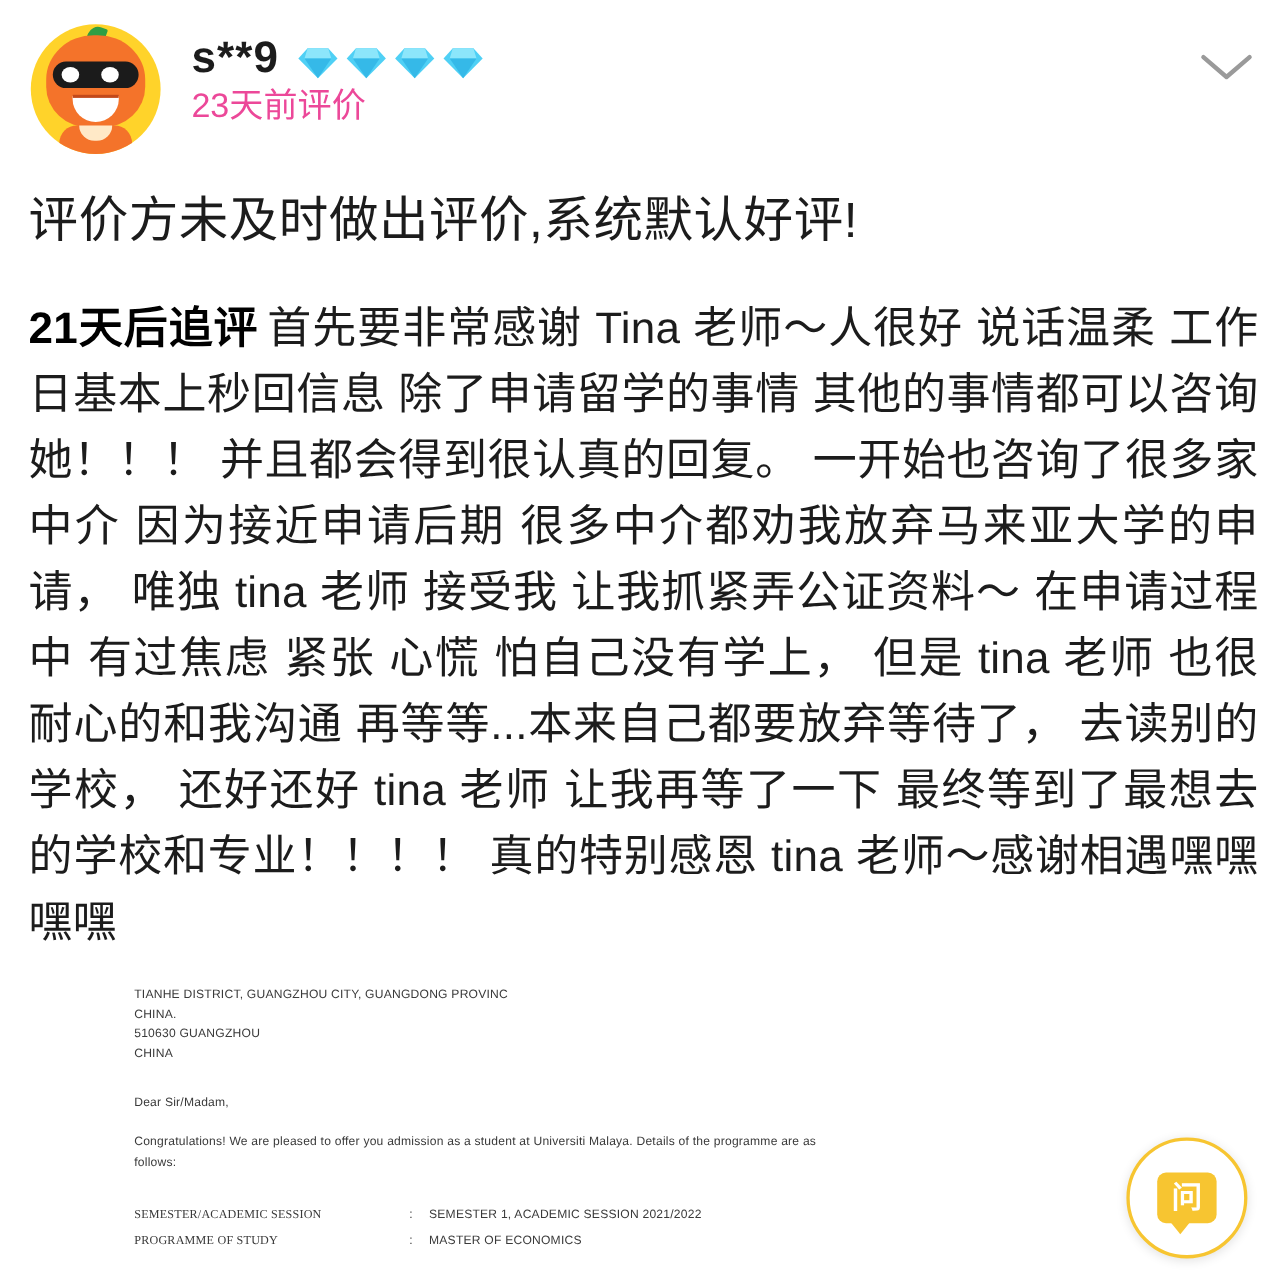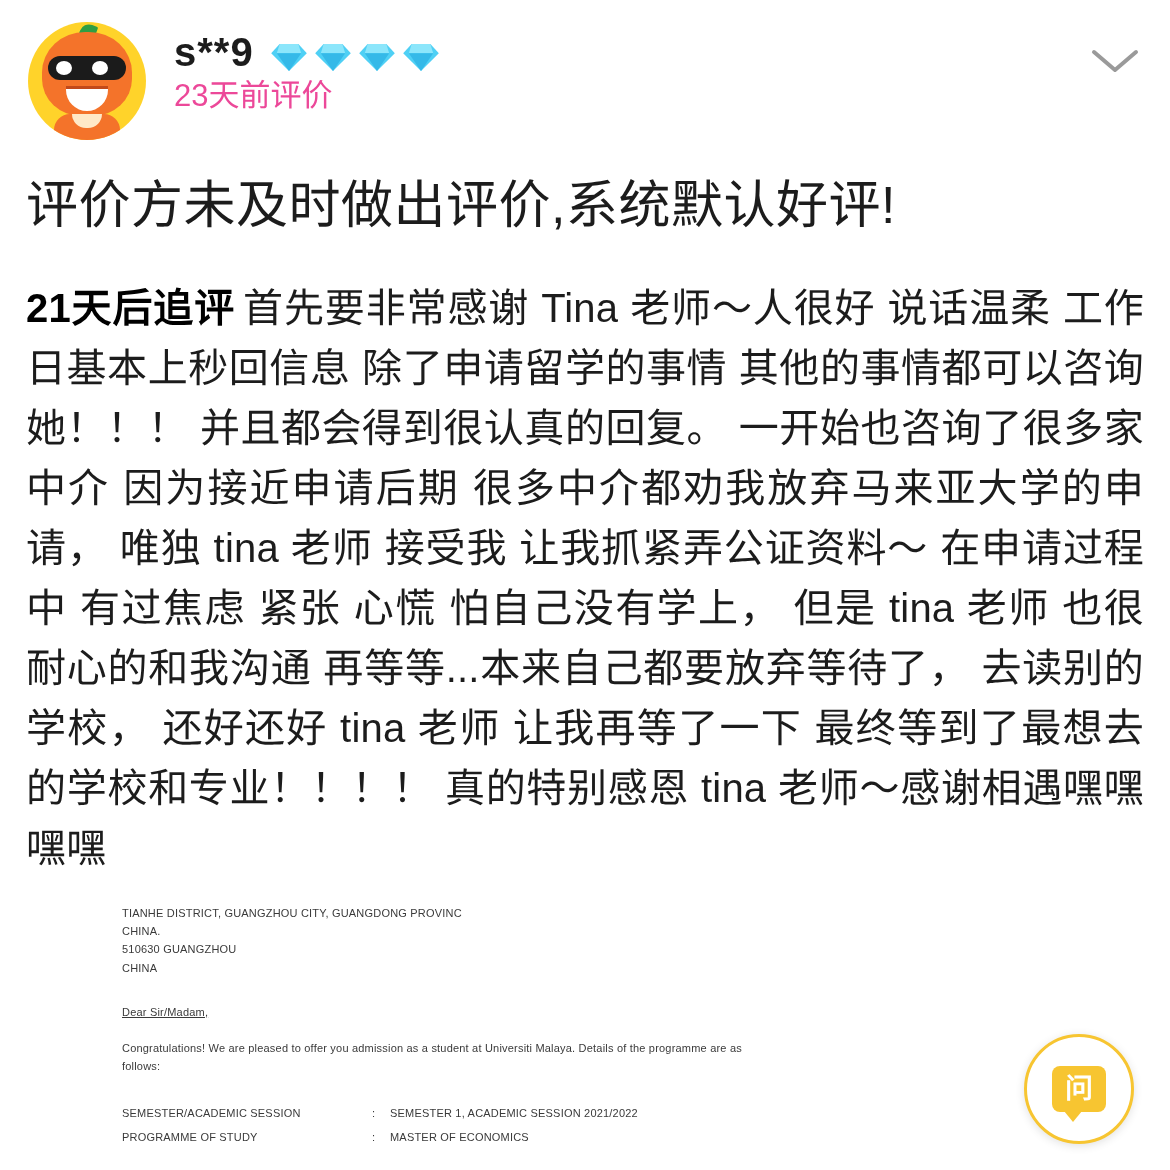--- a/index.html
+++ b/index.html
@@ -144,21 +144,21 @@
     align-items: center;
     justify-content: center;
   }
 
   
   .review-body {
     padding: 0 26px;
     margin-top: 30px;
   }
   .first-line {
-    font-size: 52px;
+    font-size: 45px;
     line-height: 1.35;
     color: #1c1c1c;
     letter-spacing: 0.5px;
   }
   .followup {
     margin-top: 38px;
     font-size: 40px;
     line-height: 1.5;
     color: #1c1c1c;
     letter-spacing: 0.2px;
@@ -182,42 +182,41 @@
     font-family: "Liberation Sans", "DejaVu Sans", sans-serif;
   }
   .attachment .addr-block {
     margin-bottom: 26px;
   }
   .attachment .addr-block div {
     white-space: nowrap;
   }
   .attachment .salutation {
     margin-bottom: 18px;
-    text-decoration: underline;
   }
   .attachment .offer-title {
     font-weight: bold;
     margin-bottom: 22px;
     font-size: 11px;
   }
   .attachment .congrats {
     margin-bottom: 26px;
     max-width: 640px;
   }
   .attachment table {
     border-collapse: collapse;
     width: 100%;
     font-size: 11px;
   }
   .attachment td {
     padding: 3px 0;
     vertical-align: top;
     white-space: nowrap;
   }
-  .attachment td.label { width: 250px; }
+  .attachment td.label { width: 250px; font-family: Liberation Serif, serif; }
   .attachment td.colon { width: 18px; }
 
   
   .ask-button {
     position: absolute;
     right: 36px;
     bottom: 26px;
     width: 104px;
     height: 104px;
     border-radius: 50%;

